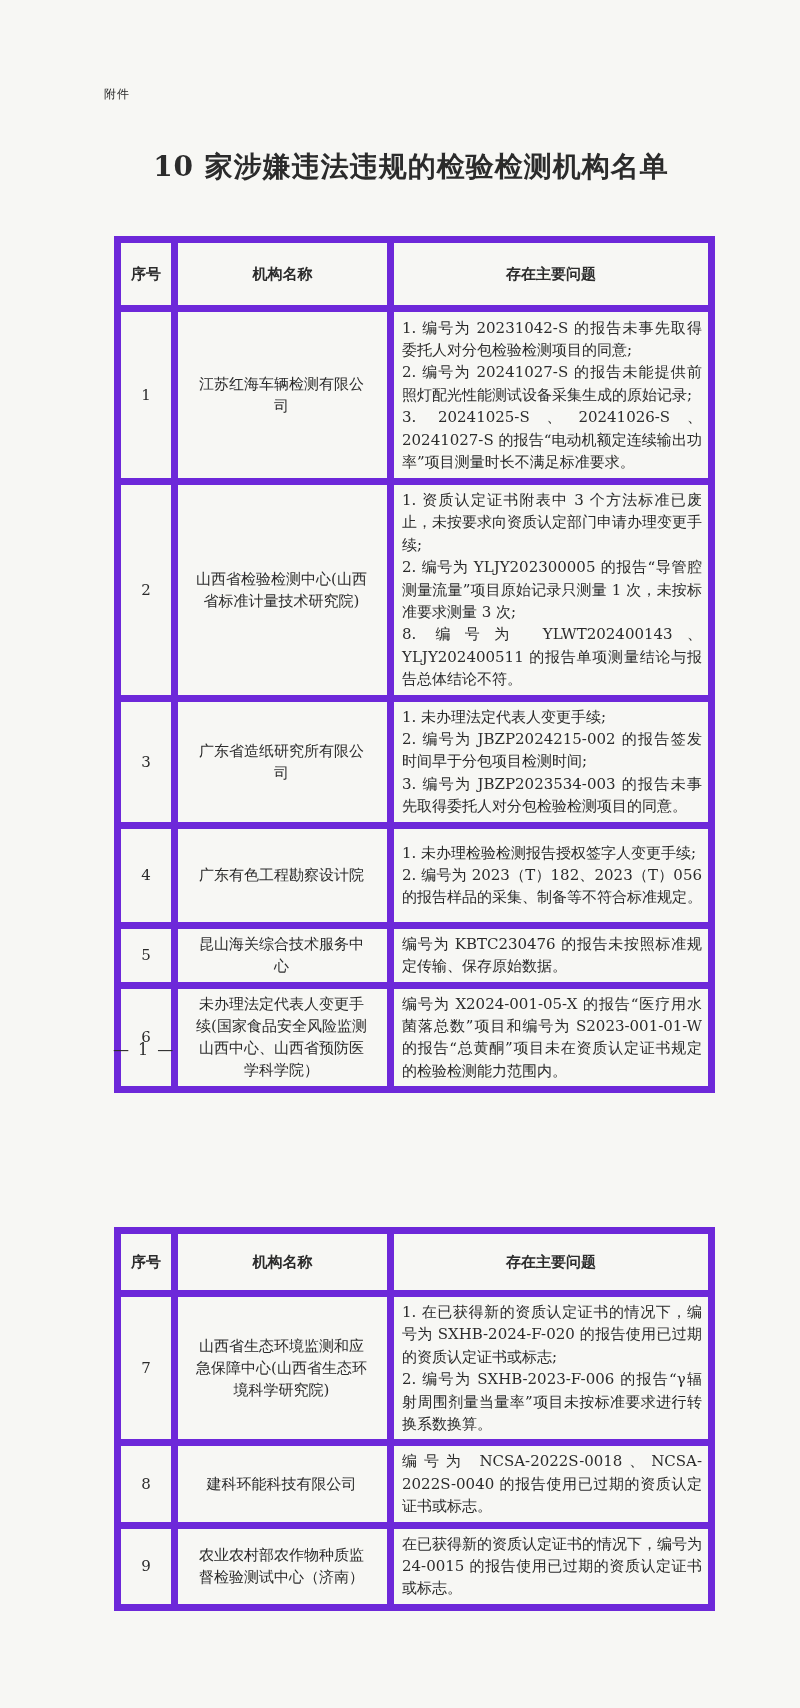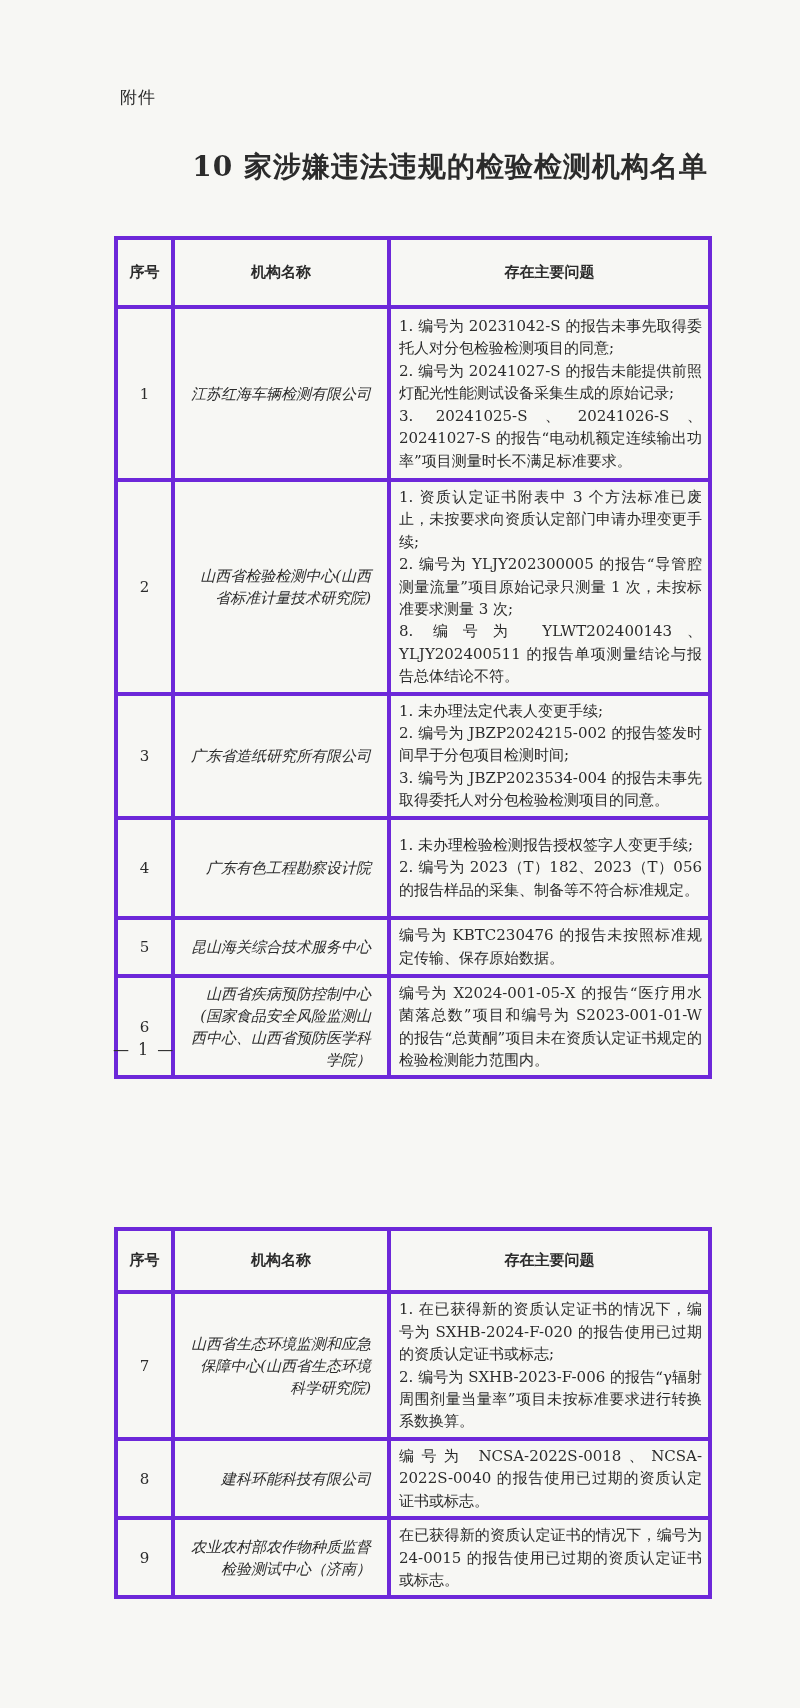--- a/index.html
+++ b/index.html
@@ -4,47 +4,47 @@
 <style>
   html, body { margin: 0; padding: 0; }
   body {
     width: 800px; height: 1708px;
     background: #f7f7f4;
     font-family: "DejaVu Serif", "Liberation Serif", serif;
     color: #2b2b2b;
     position: relative;
   }
   .attachment-label {
-    position: absolute; left: 120px; top: 86px;
-    font-size: 17px; letter-spacing: 1px;
+    position: absolute; left: 104px; top: 86px;
+    font-size: 12px; letter-spacing: 1px;
   }
   .doc-title {
     position: absolute; left: 114px; top: 148px; width: 594px;
-    text-align: right; font-size: 28px; font-weight: bold;
+    text-align: center; font-size: 28px; font-weight: bold;
     letter-spacing: 1px; white-space: nowrap;
   }
   table.orgs {
     position: absolute; left: 114px; width: 594px;
     border-collapse: collapse; table-layout: fixed;
   }
   table.orgs.first  { top: 236px; }
   table.orgs.second { top: 1227px; }
   .orgs th, .orgs td {
-    border: 4px solid #6d28d9;
+    border: 7px solid #6d28d9;
     vertical-align: middle;
     font-size: 15px;
   }
   .orgs th { font-weight: bold; text-align: center; }
   col.c-no    { width: 57px; }
   col.c-name  { width: 216px; }
   col.c-issue { width: 321px; }
   td.no-cell   { text-align: center; }
   td.name-cell {
     padding: 4px 16px 4px 14px;
-    line-height: 22px; text-align: right; font-style: italic;
+    line-height: 22px; text-align: center;
   }
   td.issue-cell {
     padding: 4px 6px 4px 8px;
     line-height: 22.4px; text-align: justify;
   }
   td.issue-cell p { margin: 0; }
   .page-number {
     position: absolute; left: 113px; top: 1040px;
     font-size: 16px; letter-spacing: 2px;
   }
@@ -85,41 +85,41 @@
       <p>2. 编号为 YLJY202300005 的报告“导管腔测量流量”项目原始记录只测量 1 次，未按标准要求测量 3 次;</p>
       <p>8. 编号为 YLWT202400143、YLJY202400511 的报告单项测量结论与报告总体结论不符。</p>
     </td>
   </tr>
   <tr style="height:124px;">
     <td class="no-cell">3</td>
     <td class="name-cell">广东省造纸研究所有限公司</td>
     <td class="issue-cell">
       <p>1. 未办理法定代表人变更手续;</p>
       <p>2. 编号为 JBZP2024215-002 的报告签发时间早于分包项目检测时间;</p>
-      <p>3. 编号为 JBZP2023534-004 的报告未事先取得委托人对分包检验检测项目的同意。</p>
+      <p>3. 编号为 JBZP2023534-003 的报告未事先取得委托人对分包检验检测项目的同意。</p>
     </td>
   </tr>
   <tr style="height:100px;">
     <td class="no-cell">4</td>
     <td class="name-cell">广东有色工程勘察设计院</td>
     <td class="issue-cell">
       <p>1. 未办理检验检测报告授权签字人变更手续;</p>
       <p>2. 编号为 2023（T）182、2023（T）056 的报告样品的采集、制备等不符合标准规定。</p>
     </td>
   </tr>
   <tr style="height:58px;">
     <td class="no-cell">5</td>
     <td class="name-cell">昆山海关综合技术服务中心</td>
     <td class="issue-cell">
       <p>编号为 KBTC230476 的报告未按照标准规定传输、保存原始数据。</p>
     </td>
   </tr>
   <tr style="height:88px;">
     <td class="no-cell">6</td>
-    <td class="name-cell">山西省疾病预防控制中心(国家食品安全风险监测山西中心、山西省预防医学科学院）</td>
+    <td class="name-cell">未办理法定代表人变更手续(国家食品安全风险监测山西中心、山西省预防医学科学院）</td>
     <td class="issue-cell">
       <p>编号为 X2024-001-05-X 的报告“医疗用水菌落总数”项目和编号为 S2023-001-01-W 的报告“总黄酮”项目未在资质认定证书规定的检验检测能力范围内。</p>
     </td>
   </tr>
 </tbody>
   </table>
 
 <div class="page-number">— 1 —</div>
 
 <table class="orgs second">

